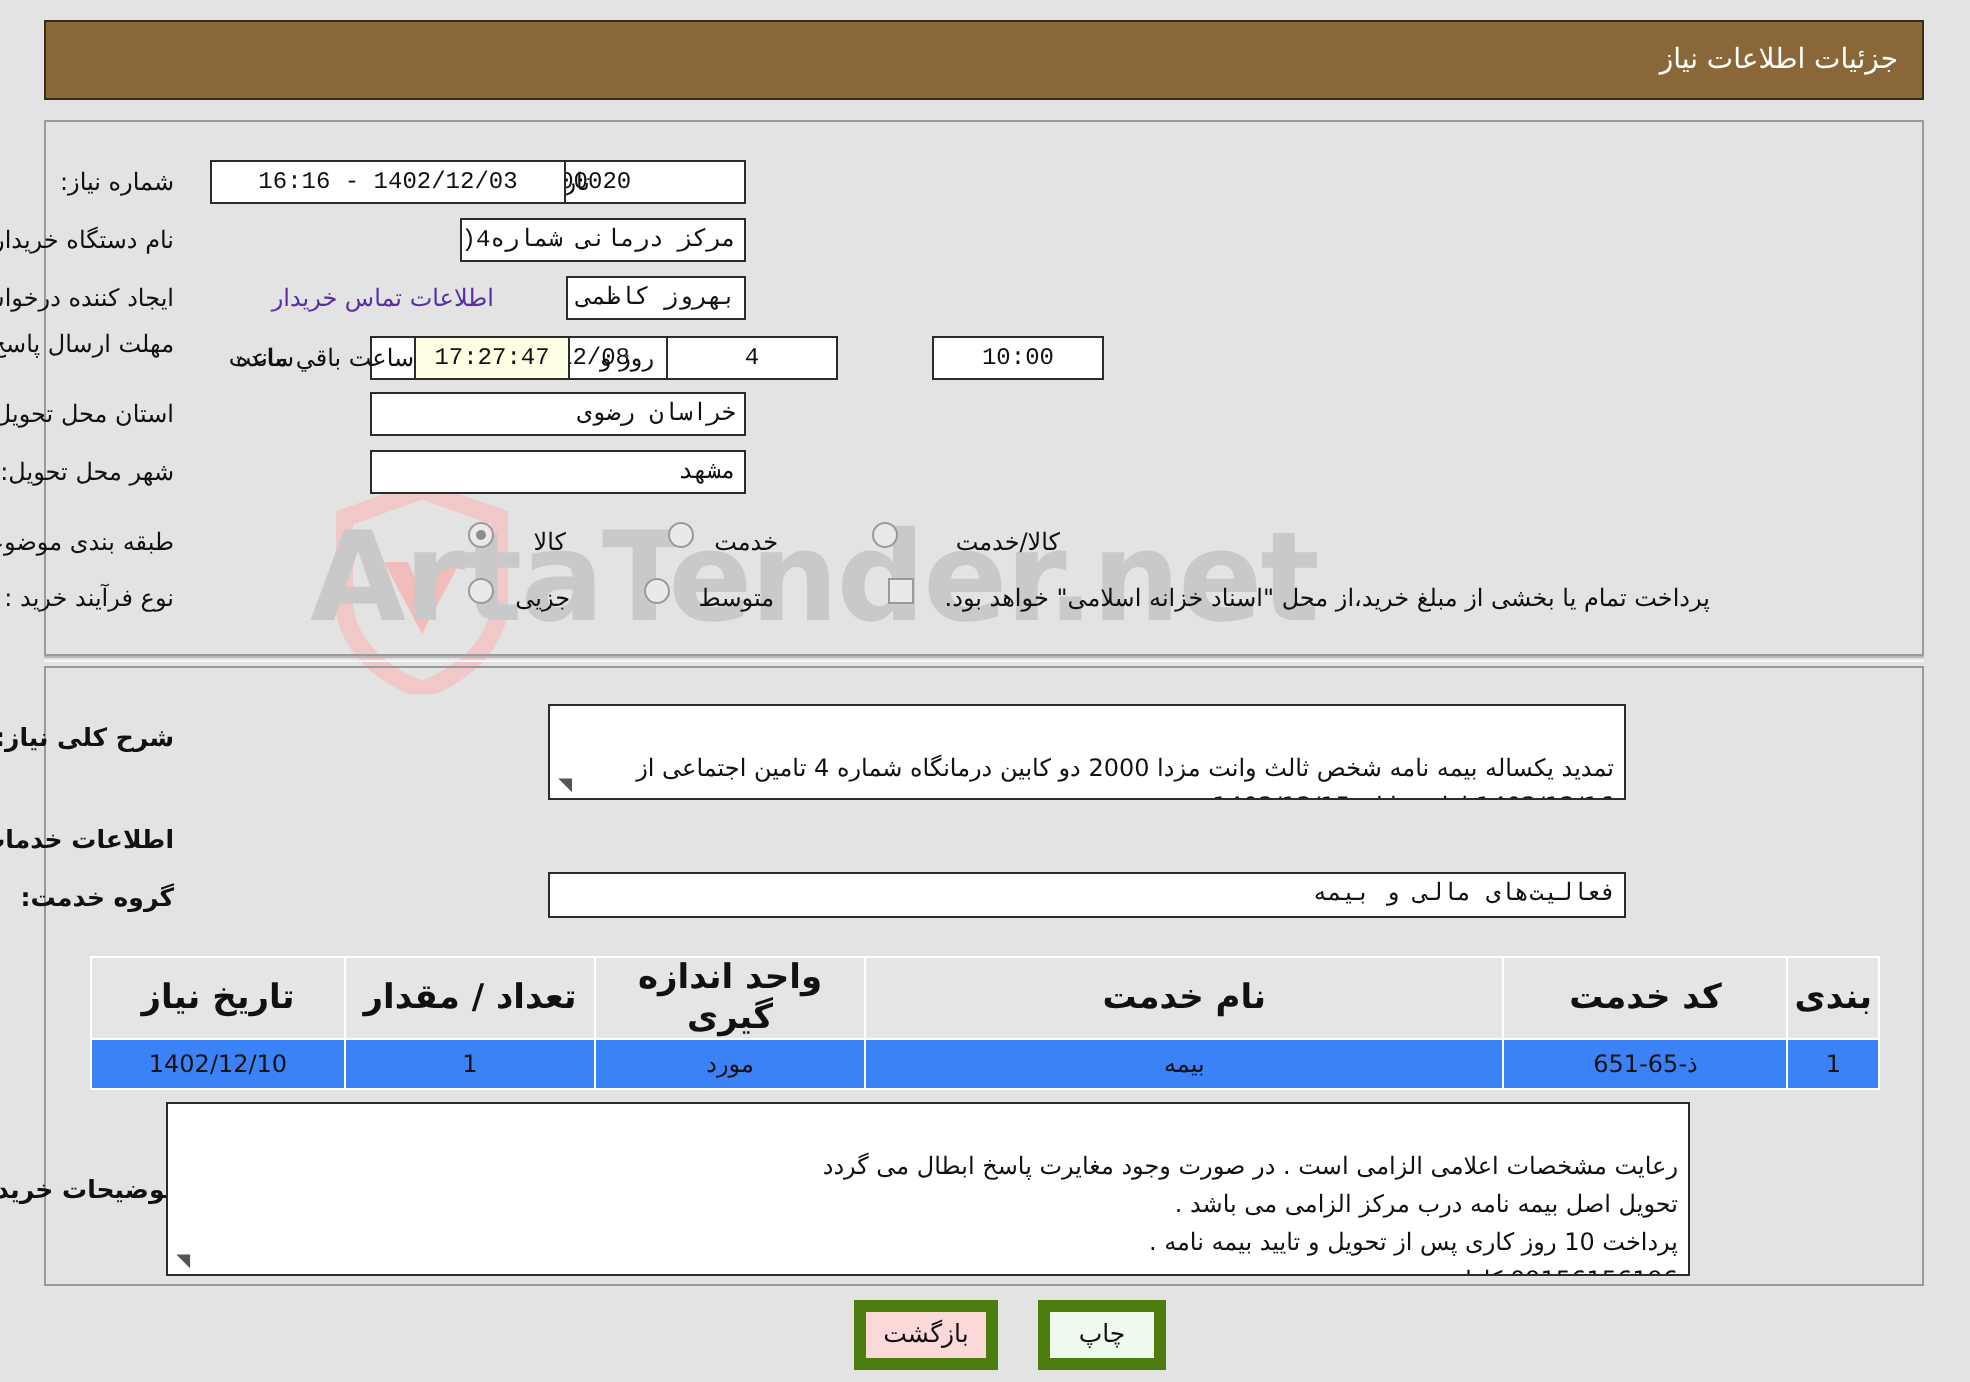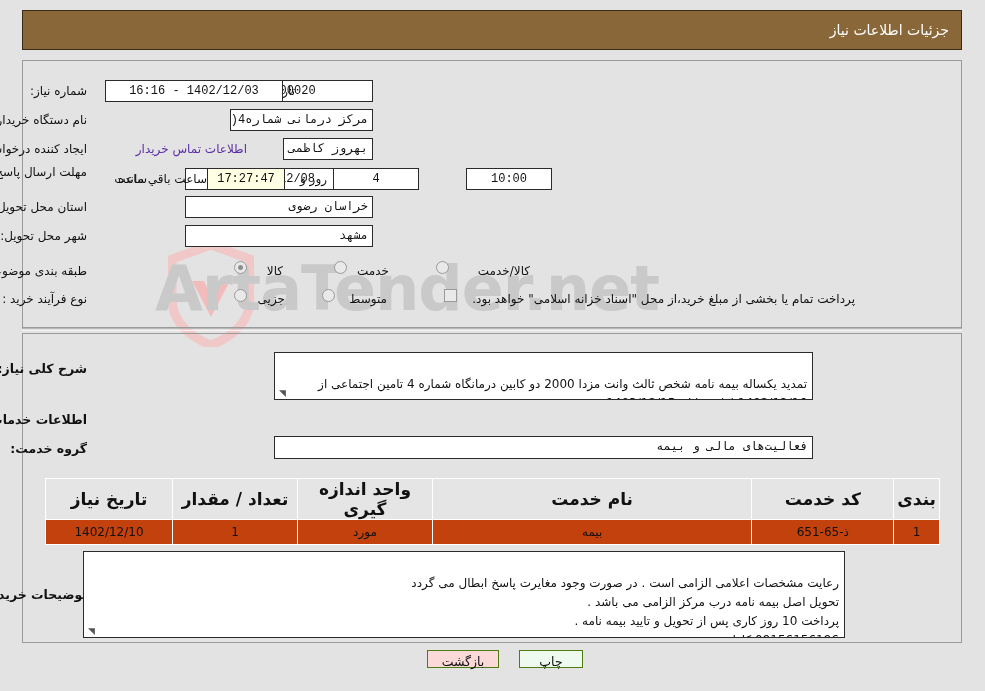--- a/index.html
+++ b/index.html
@@ -104,29 +104,29 @@
   .tbl{
     position:absolute;left:45px;top:478px;width:895px;
     border-collapse:collapse;z-index:4;background:#fff;
   }
   .tbl th{
     background:#e5e5e5;border:1px solid #ffffff;
     font-size:17px;font-weight:bold;color:#111;
     padding:0 3px;text-align:center;
   }
   .tbl td{
-    background:#c2410c;border:1px solid #ffffff;
+    background:#3b82f6;border:1px solid #ffffff;
     font-size:12px;color:#111;padding:5px 3px;text-align:center;
   }
 
   
   .btn{
-    position:absolute;border:1px solid #4d7c0f;box-sizing:border-box;
+    position:absolute;border:6px solid #4d7c0f;box-sizing:border-box;
     font-size:12.5px;color:#111;text-align:center;
-    padding-top:3px;height:18px;z-index:5;cursor:pointer;
+    padding-top:3px;height:35px;z-index:5;cursor:pointer;
     font-family:"DejaVu Sans","Liberation Sans",sans-serif;
   }
   #btn-print{left:519px;top:650px;width:64px;background:#effaef;}
   #btn-back{left:427px;top:650px;width:72px;background:#fcd9d9;}
 </style>
 </head>
 <body>
 
 <div class="watermark">
   <svg class="wm-shield" viewBox="0 0 86 104">

